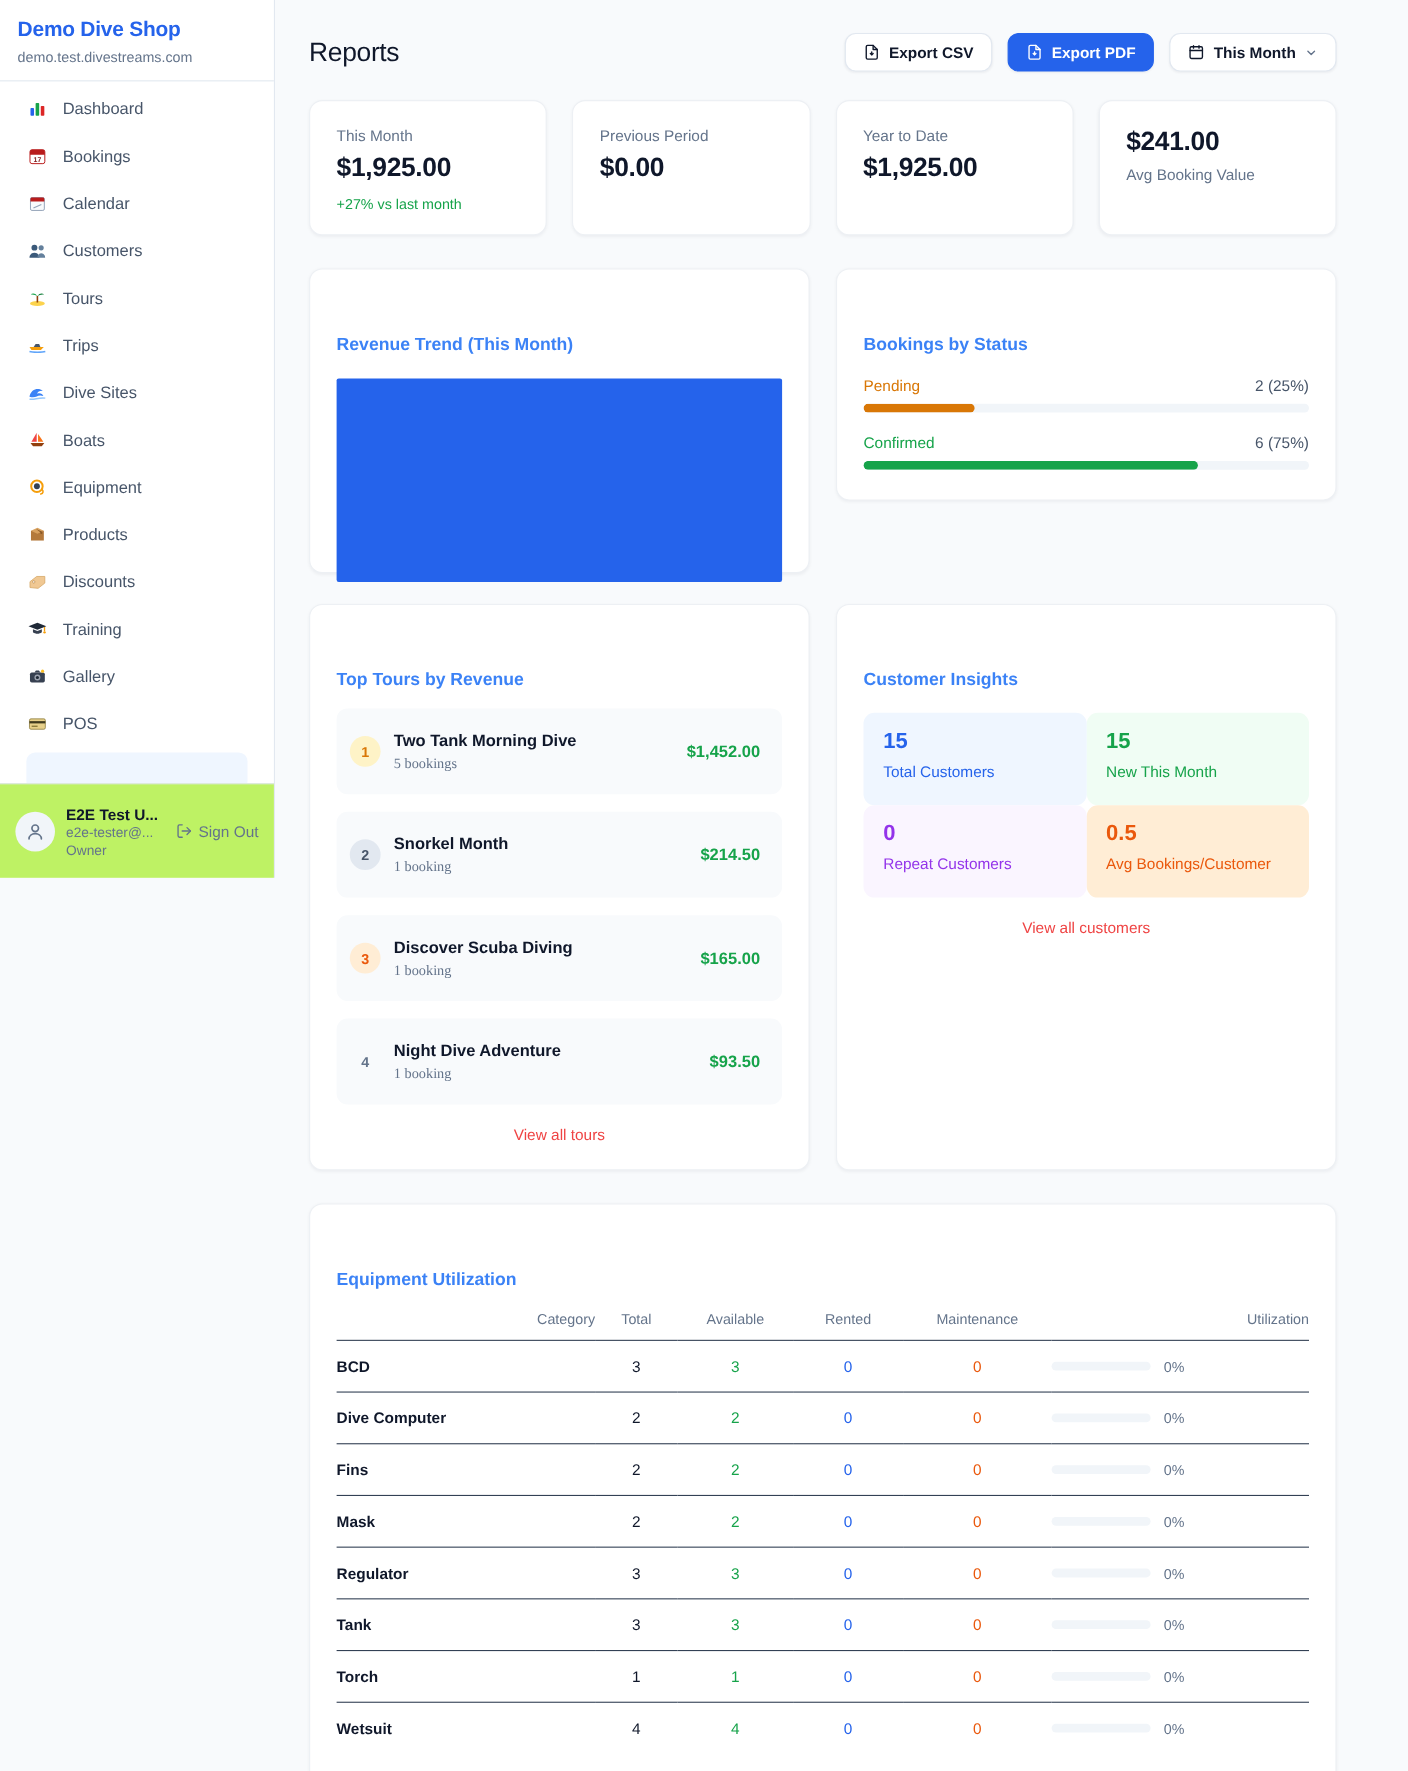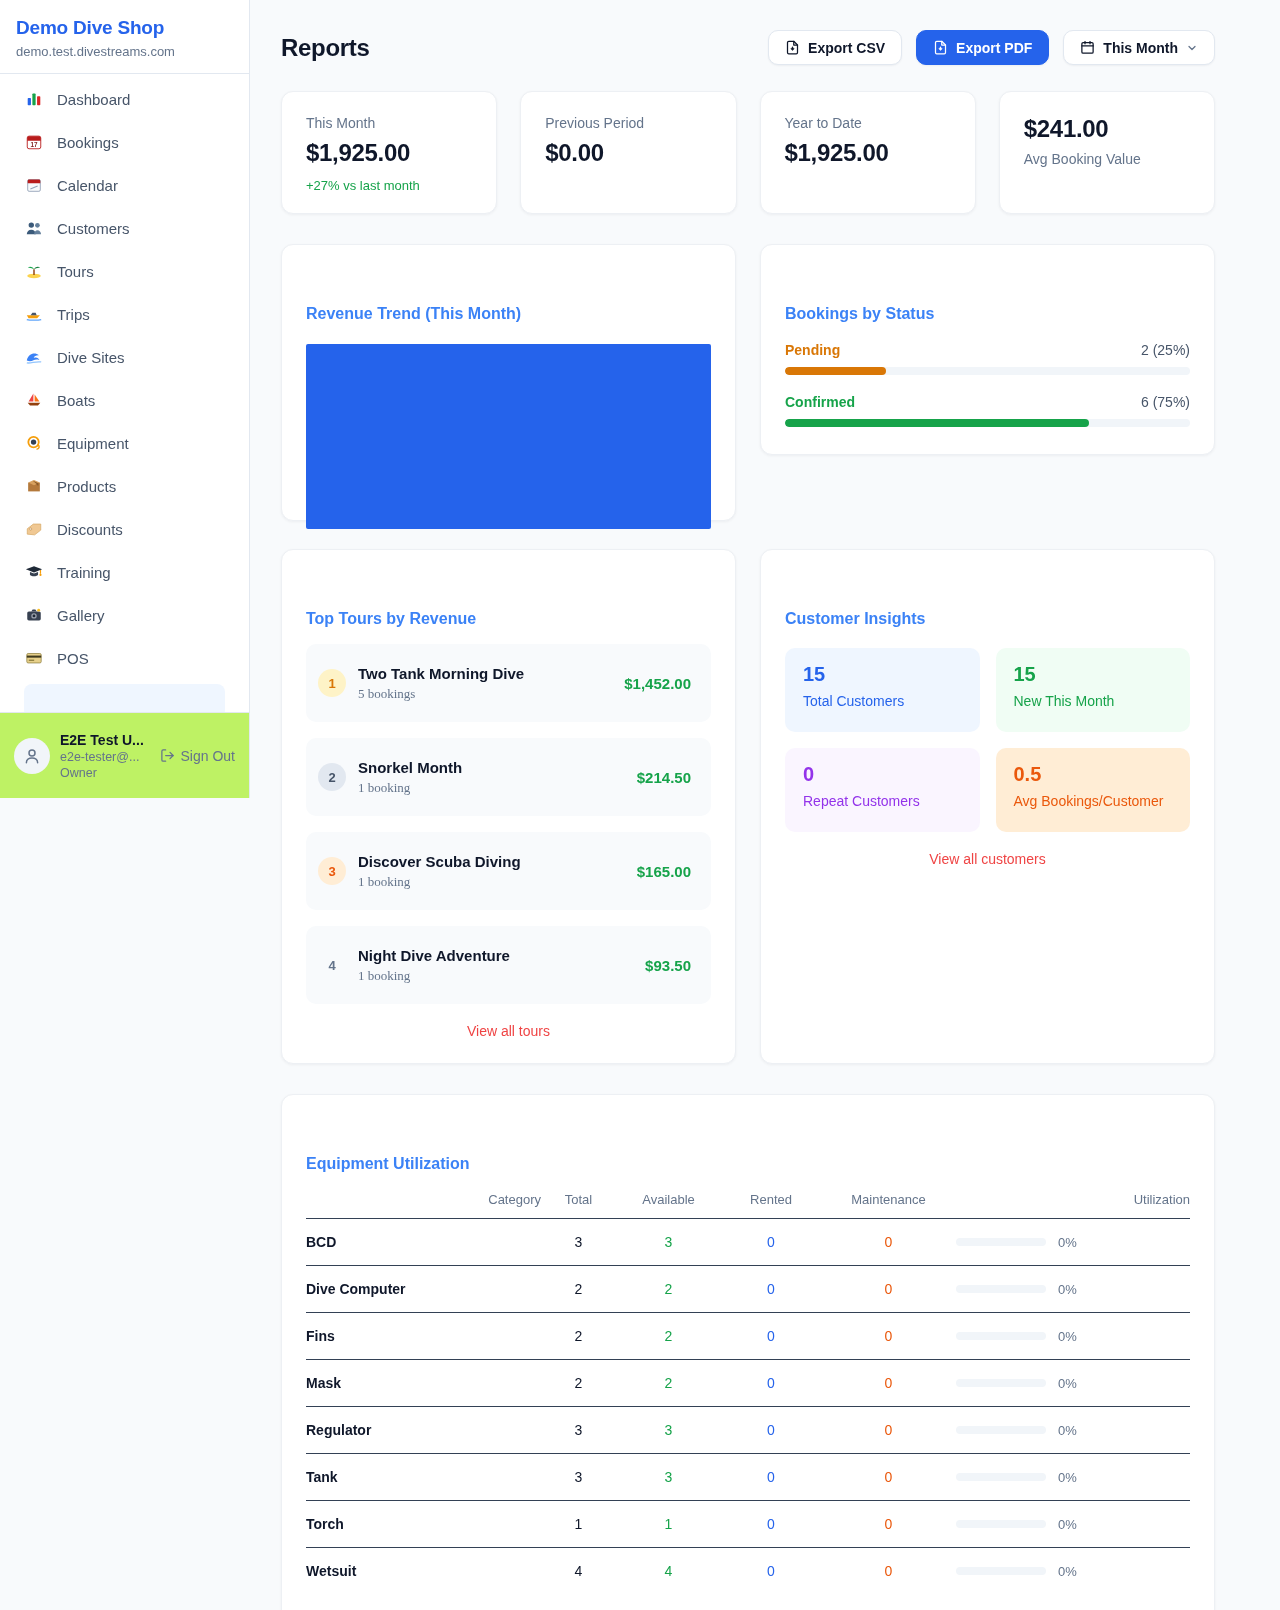--- a/index.html
+++ b/index.html
@@ -35,21 +35,21 @@
   .u-info { flex:1; min-width:0; }
   .u-name { font-size:14px; font-weight:700; color:#0f172a; }
   .u-email { font-size:12.5px; color:#64748b; margin-top:2px; }
   .u-role  { font-size:12.5px; color:#64748b; margin-top:2px; }
   .signout { display:flex; align-items:center; gap:6px; color:#64748b; font-size:14px;
     background:none; border:none; cursor:pointer; font-family:inherit; padding:0; white-space:nowrap; }
 
   
   .main { position:absolute; left:281px; top:0; width:934px; }
   .hdr { margin-top:30px; display:flex; justify-content:space-between; align-items:center; }
-  .page-title { font-size:24px; font-weight:700; letter-spacing:-0.3px; }
+  .page-title { font-size:24px; font-weight:400; letter-spacing:-0.3px; }
   .hdr-actions { display:flex; gap:14px; }
   .btn {
     display:inline-flex; align-items:center; gap:8px; height:35px; padding:0 16px;
     background:#fff; border:1px solid #e2e8f0; border-radius:10px; cursor:pointer;
     font-size:14px; font-weight:600; color:#0f172a; font-family:inherit;
     box-shadow:0 1px 2px rgba(15,23,42,.05);
   }
   .btn.primary { background:#2563eb; border-color:#2563eb; color:#fff; }
   .btn svg { display:block; }
 
@@ -67,40 +67,40 @@
   .stat-card.flip .stat-value { margin-top:0; }
   .stat-card.flip .stat-label { margin-top:8px; }
 
   .row2 { margin-top:30px; display:grid; grid-template-columns:455px 455px; gap:24px; align-items:start; }
   .chart-card { height:277px; padding:24px; }
   .chart-rect { margin-top:21px; height:185px; border-radius:2px; }
 
   .status-card { padding:24px 24px 27px; }
   .status-group { margin-top:19px; }
   .status-line { display:flex; justify-content:space-between; align-items:baseline; font-size:14px; }
-  .status-name { font-weight:700; }
+  .status-name { font-weight:400; }
   .status-val { color:#475569; }
   .track { margin-top:9px; height:8px; border-radius:99px; background:#f1f5f9; overflow:hidden; }
   .fill { height:100%; border-radius:99px; }
 
   .row3 { margin-top:28px; display:grid; grid-template-columns:455px 455px; gap:24px; }
   .tours-card { padding:24px; }
   .tour-row { display:flex; align-items:center; background:#f8fafc; border-radius:10px;
     height:78px; margin-top:16px; padding:0 20px 0 12px; }
   .rank-badge { width:28px; height:28px; border-radius:50%; display:flex; align-items:center;
     justify-content:center; font-size:13px; font-weight:700; margin-right:12px; flex:0 0 28px; }
   .tour-info { flex:1; min-width:0; }
   .tour-name { font-size:15px; font-weight:700; color:#0f172a; }
   .tour-sub  { font-size:13px; color:#64748b; margin-top:4px;font-family:Liberation Serif, serif; }
   .tour-rev  { font-size:15px; font-weight:700; }
   .card-link { display:block; text-align:center; font-size:14px; color:#ef4444;
     text-decoration:none; margin-top:19px; cursor:pointer; }
 
   .insights-card { padding:24px; }
-  .tiles { margin-top:20px; display:grid; grid-template-columns:1fr 1fr; gap:16px; }
+  .tiles { margin-top:20px; display:grid; grid-template-columns:1fr 1fr; gap:0; }
   .tile { height:84px; border-radius:10px; padding:15px 18px; }
   .tile-num { font-size:20px; font-weight:700; }
   .tile-label { font-size:14px; margin-top:7px; }
 
   .equip-card { margin-top:30px; padding:24px 24px 20px; }
   table.equip { width:100%; border-collapse:collapse; margin-top:13px; }
   .equip th { font-size:13px; font-weight:400; color:#64748b; text-align:center;
     padding:6px 0 11px; border-bottom:1px solid #334155; }
   .equip th.c-cat, .equip th.c-util { text-align:right; }
   .equip td { font-size:14px; padding:0; height:47px; border-bottom:1px solid #334155; text-align:center; }

